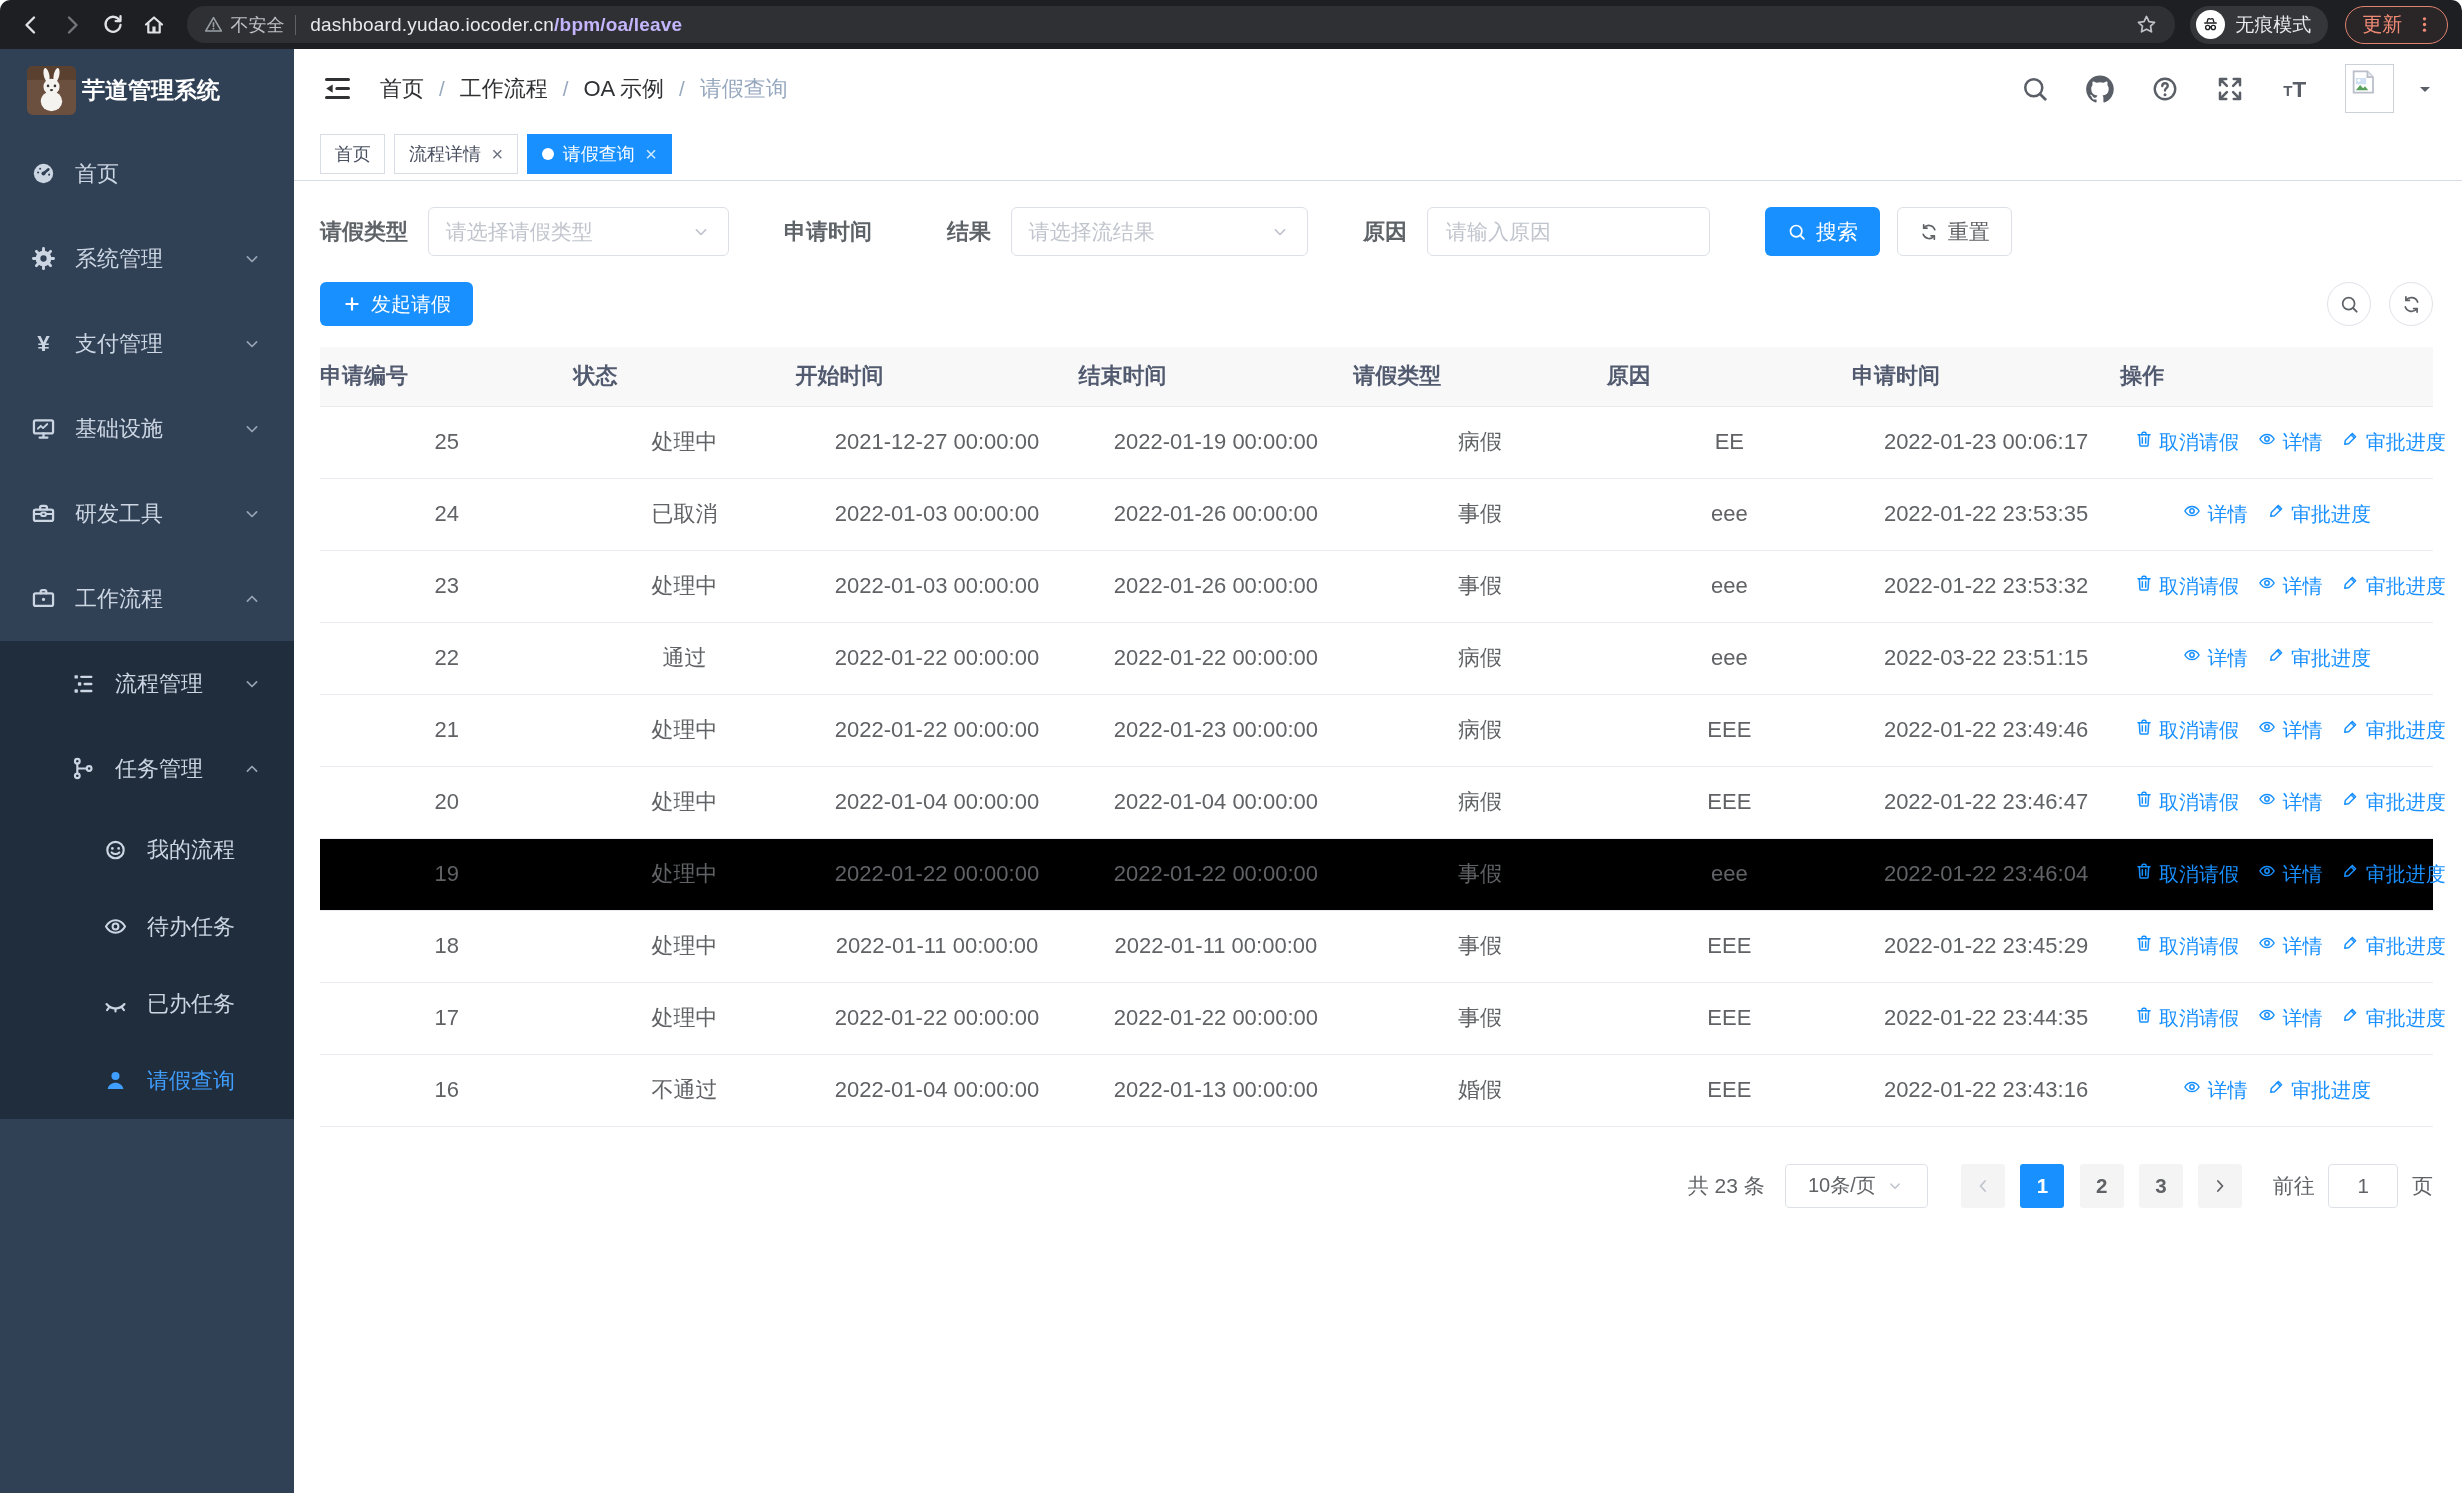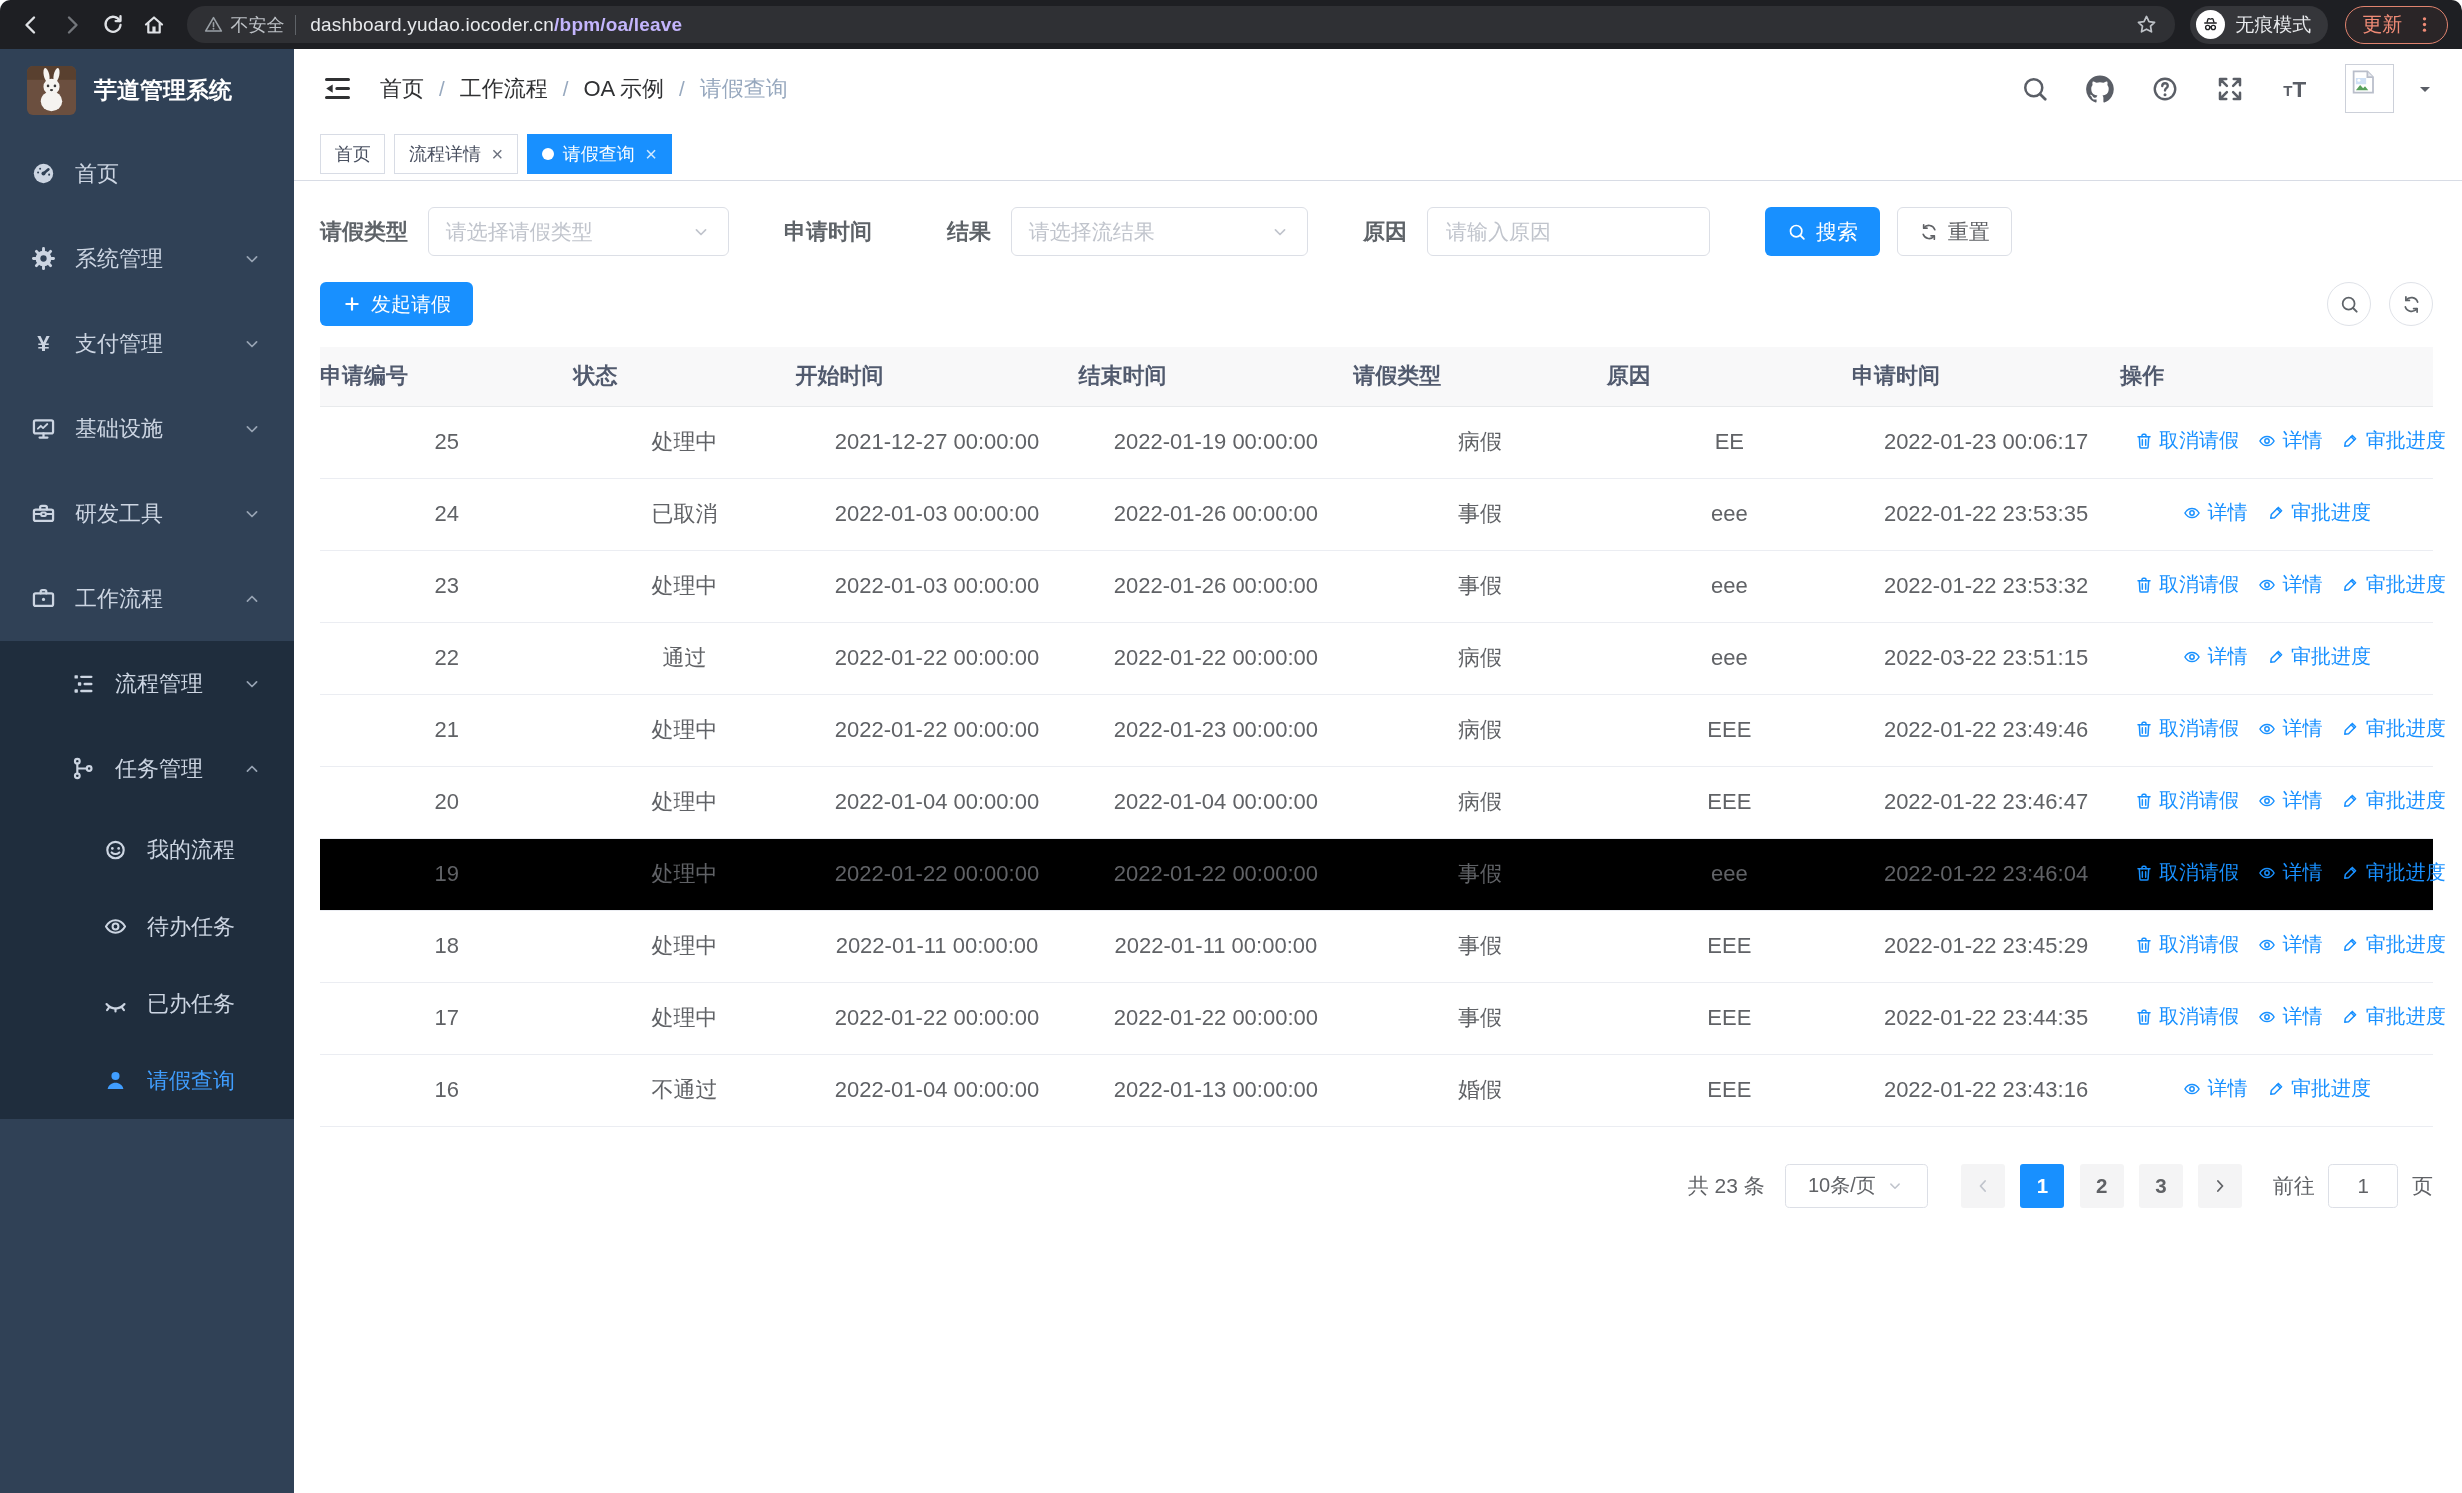--- a/index.html
+++ b/index.html
@@ -32,21 +32,21 @@
     display: flex; align-items: center; justify-content: center; }
   .incog-circle .ic { width: 21px; height: 21px; }
   .update { display: flex; align-items: center; gap: 12px; height: 38px;
     border: 1.5px solid #e0836e; border-radius: 19px; padding: 0 12px 0 16.7px;
     color: #f08b76; font-size: 20px; margin-left: 10.6px; background: rgba(240,139,118,.06); cursor: pointer; }
   .update .ic { width: 21px; height: 21px; color: #f08b76; }
 
   
   .app { display: flex; height: 1445px; background: #fff; }
   .sidebar { width: 294px; background: #304156; flex-shrink: 0; overflow: hidden; }
-  .logo { height: 82px; display: flex; align-items: center; padding-left: 27px; gap: 18px; }
+  .logo { height: 82px; display: flex; align-items: center; padding-left: 27px; gap: 6px; }
   .logo-img { width: 49px; height: 49px; border-radius: 6px; overflow: hidden; display: block; }
   .logo-img svg { width: 100%; height: 100%; display: block; }
   .logo-title { color: #ffffff; font-size: 23px; font-weight: bold; }
   .m-item { height: 85px; display: flex; align-items: center; padding: 0 30px;
     color: #ccd5e2; font-size: 22px; cursor: pointer; position: relative; white-space: nowrap; }
   .m-item .mic { width: 27px; height: 27px; margin-right: 18px; }
   .m-item .chev { width: 20px; height: 20px; position: absolute; right: 32px; color: #97a3b3; }
   .m-item.depth1 { padding-left: 70px; }
   .m-item.depth2 { padding-left: 102px; height: 77px; }
   .submenu-block { background: #1f2d3d; }
@@ -109,21 +109,21 @@
     display: flex; align-items: center; justify-content: center; color: #5e6368; background: #fff; cursor: pointer; }
   .circle-btn .ic { width: 21px; height: 21px; }
 
   
   table.grid { width: 100%; margin-top: 21px; border-collapse: collapse; table-layout: fixed; }
   .grid th { height: 59px; background: #f8f8f9; color: #515a6e; font-weight: 700; font-size: 22px;
     text-align: left; border-bottom: 1.5px solid #e8eaec; white-space: nowrap; }
   .grid td { height: 72px; color: #606266; font-size: 22px; text-align: center;
     border-bottom: 1.5px solid #ebedf2; padding: 0 4.6px; white-space: nowrap; }
   .grid tr.hover-row td { background: #000000; }
-  .a-link { color: #1890ff; font-size: 20px; display: inline-flex; align-items: center;
+  .a-link { color: #1890ff; font-size: 20px; display: inline-flex; align-items: flex-start;
     gap: 5.3px; margin: 0 9px; cursor: pointer; }
   .a-link .ic { width: 20px; height: 20px; }
 
   
   .pagination { margin-top: 37px; display: flex; align-items: center; justify-content: flex-end;
     font-size: 21px; color: #606266; }
   .pg-total { margin-right: 20px; }
   .pg-size { width: 143px; height: 44px; border: 1.5px solid #dcdfe6; border-radius: 4.6px;
     display: flex; align-items: center; justify-content: center; gap: 10.6px; font-size: 20px;
     color: #606266; margin-right: 26px; cursor: pointer; }

